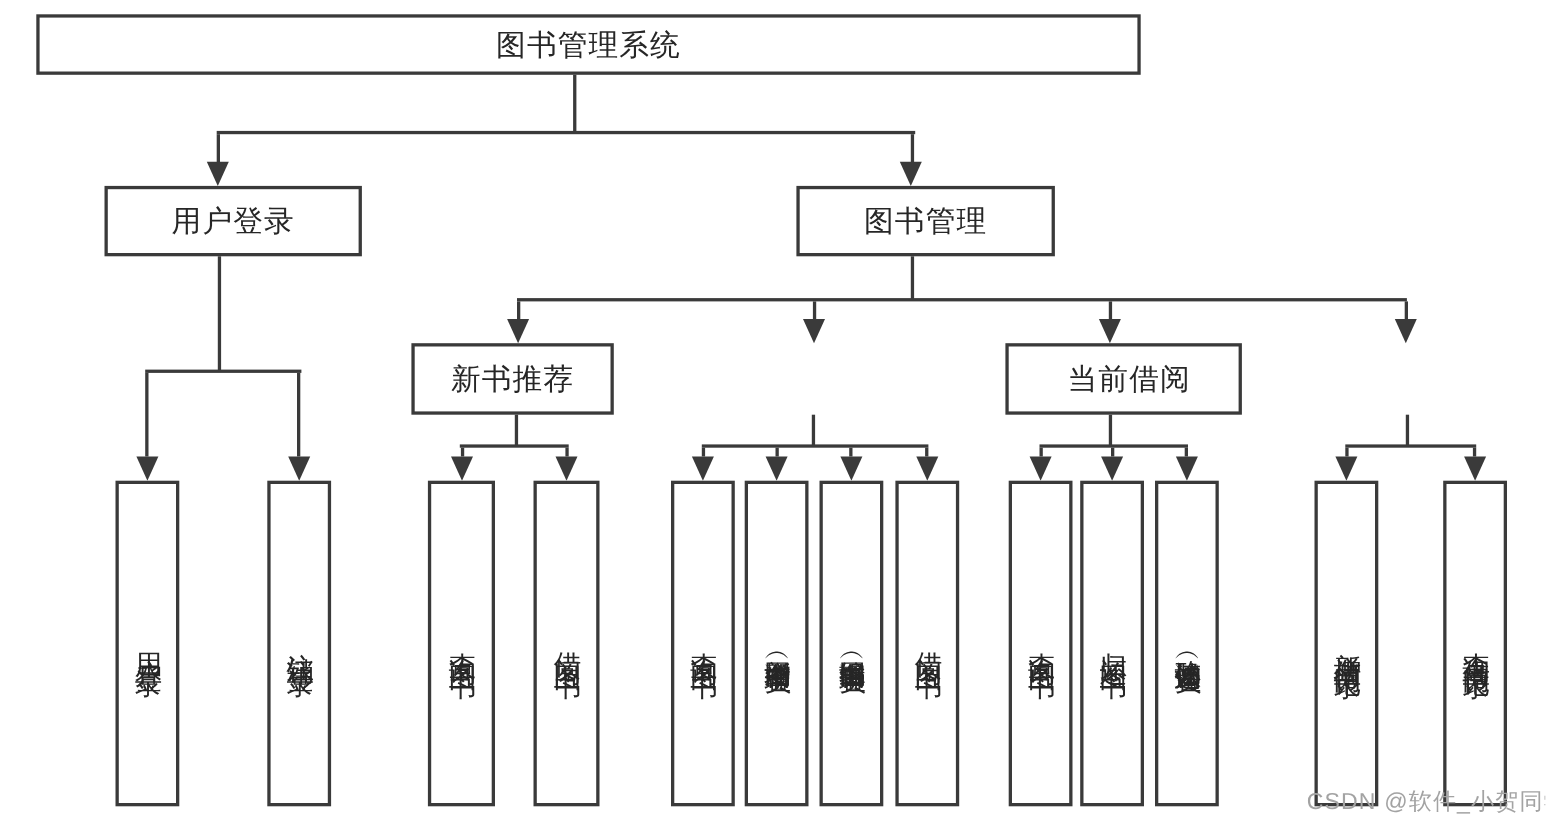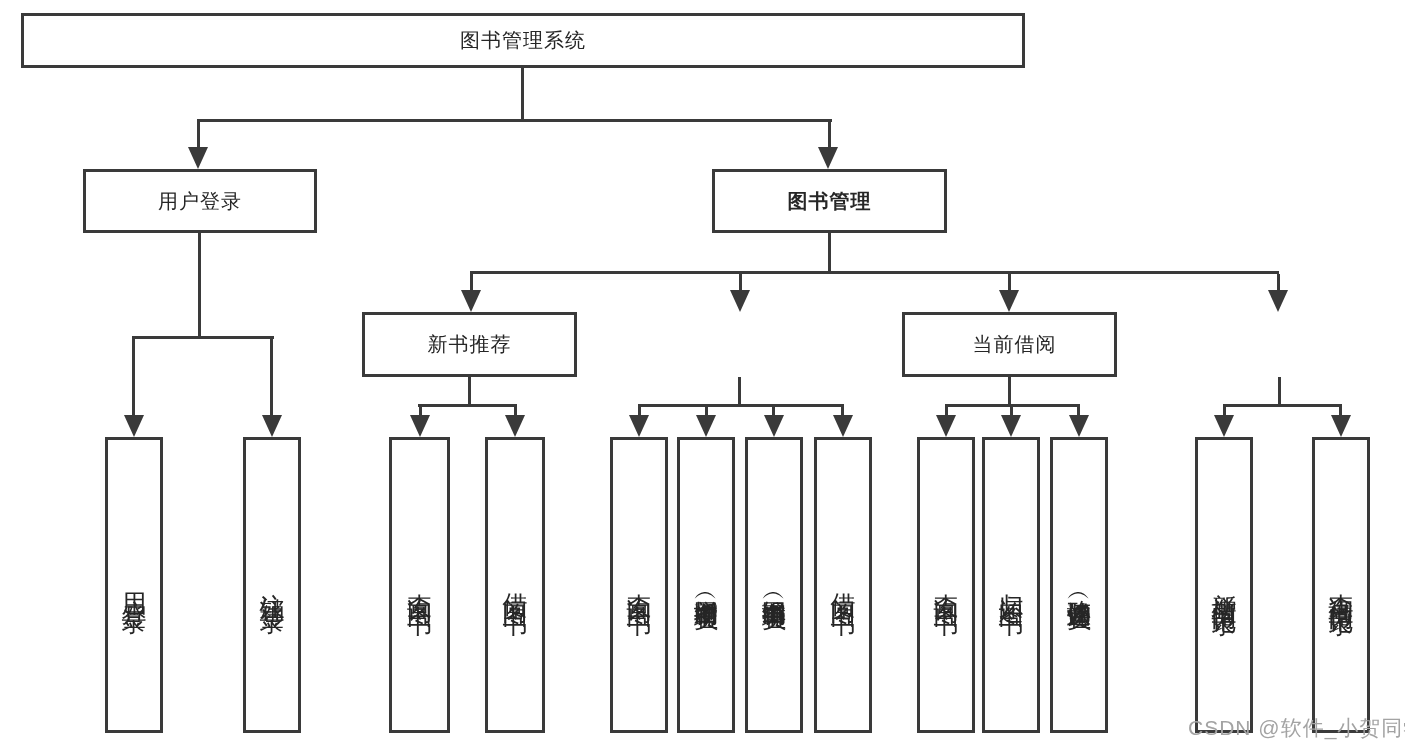--- a/index.html
+++ b/index.html
@@ -11,21 +11,21 @@
     overflow:hidden;
   }
   .node{
     position:absolute;
     box-sizing:border-box;
     border:3px solid #3a3a3a;
     background:#ffffff;
     display:flex;align-items:center;justify-content:center;
     color:#262626;
   }
-  .h-node{font-size:20px;letter-spacing:1px;}
+  .h-node{font-size:27px;letter-spacing:1px;margin-left:12px;}
   .v-node{
     writing-mode:vertical-rl;
     text-orientation:mixed;
     font-size:25px;
     letter-spacing:6px;
     line-height:1;
   }
   .v-node.long{font-size:24px;letter-spacing:1px;}
   .line{position:absolute;background:#3a3a3a;}
   .arrowhead{
@@ -55,21 +55,21 @@
   <div class="line" style="left:521px;top:68px;width:3px;height:53px;"></div>
   <div class="line" style="left:197px;top:119px;width:635px;height:3px;"></div>
   <div class="line" style="left:197px;top:122px;width:3px;height:26px;"></div>
   <div class="arrowhead" style="left:188px;top:147px;"></div>
   <div class="line" style="left:828px;top:122px;width:3px;height:26px;"></div>
   <div class="arrowhead" style="left:818px;top:147px;"></div>
 
   <div class="node h-node" style="left:83px;top:169px;width:234px;height:64px;">
     <span>用户登录</span>
   </div>
-  <div class="node h-node" style="left:712px;top:169px;width:235px;height:64px;font-weight:bold;">
+  <div class="node h-node" style="left:712px;top:169px;width:235px;height:64px;">
     <span>图书管理</span>
   </div>
 
   <div class="line" style="left:198px;top:233px;width:3px;height:104px;"></div>
   <div class="line" style="left:132px;top:336px;width:142px;height:3px;"></div>
   <div class="line" style="left:132px;top:339px;width:3px;height:76px;"></div>
   <div class="arrowhead" style="left:124px;top:415px;"></div>
   <div class="line" style="left:270px;top:339px;width:3px;height:76px;"></div>
   <div class="arrowhead" style="left:262px;top:415px;"></div>
 
@@ -77,21 +77,21 @@
   <div class="line" style="left:470px;top:271px;width:809px;height:3px;"></div>
   <div class="line" style="left:470px;top:274px;width:3px;height:16px;"></div>
   <div class="arrowhead" style="left:461px;top:290px;"></div>
   <div class="line" style="left:739px;top:274px;width:3px;height:16px;"></div>
   <div class="arrowhead" style="left:730px;top:290px;"></div>
   <div class="line" style="left:1008px;top:274px;width:3px;height:16px;"></div>
   <div class="arrowhead" style="left:999px;top:290px;"></div>
   <div class="line" style="left:1277px;top:274px;width:3px;height:16px;"></div>
   <div class="arrowhead" style="left:1268px;top:290px;"></div>
 
-  <div class="node h-node" style="left:362px;top:312px;width:215px;height:65px;">
+  <div class="node h-node" style="left:362px;top:312px;width:184px;height:65px;">
     <span>新书推荐</span>
   </div>
   <div class="node h-node" style="left:902px;top:312px;width:215px;height:65px;padding-left:10px;">
     <span>当前借阅</span>
   </div>
 
   <div class="line" style="left:468px;top:377px;width:3px;height:28px;"></div>
   <div class="line" style="left:418px;top:404px;width:99px;height:3px;"></div>
   <div class="line" style="left:419px;top:407px;width:3px;height:8px;"></div>
   <div class="arrowhead" style="left:410px;top:415px;"></div>

